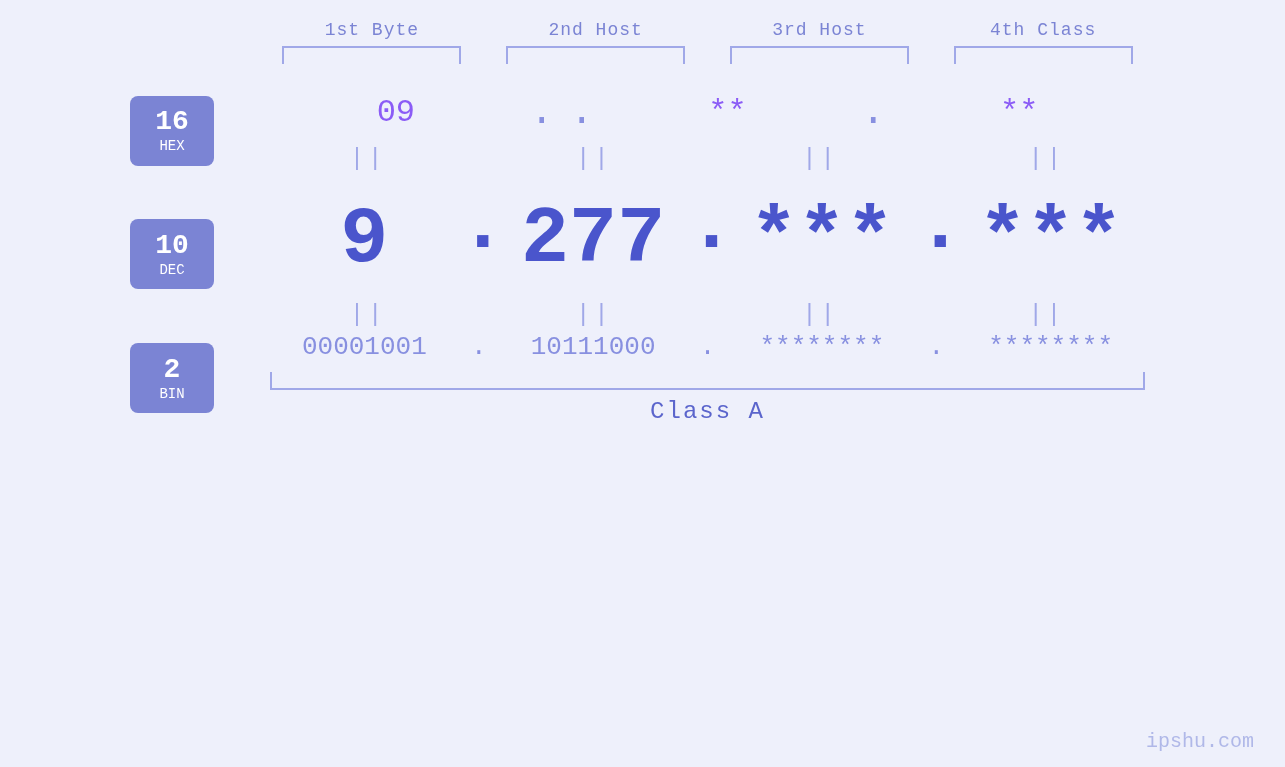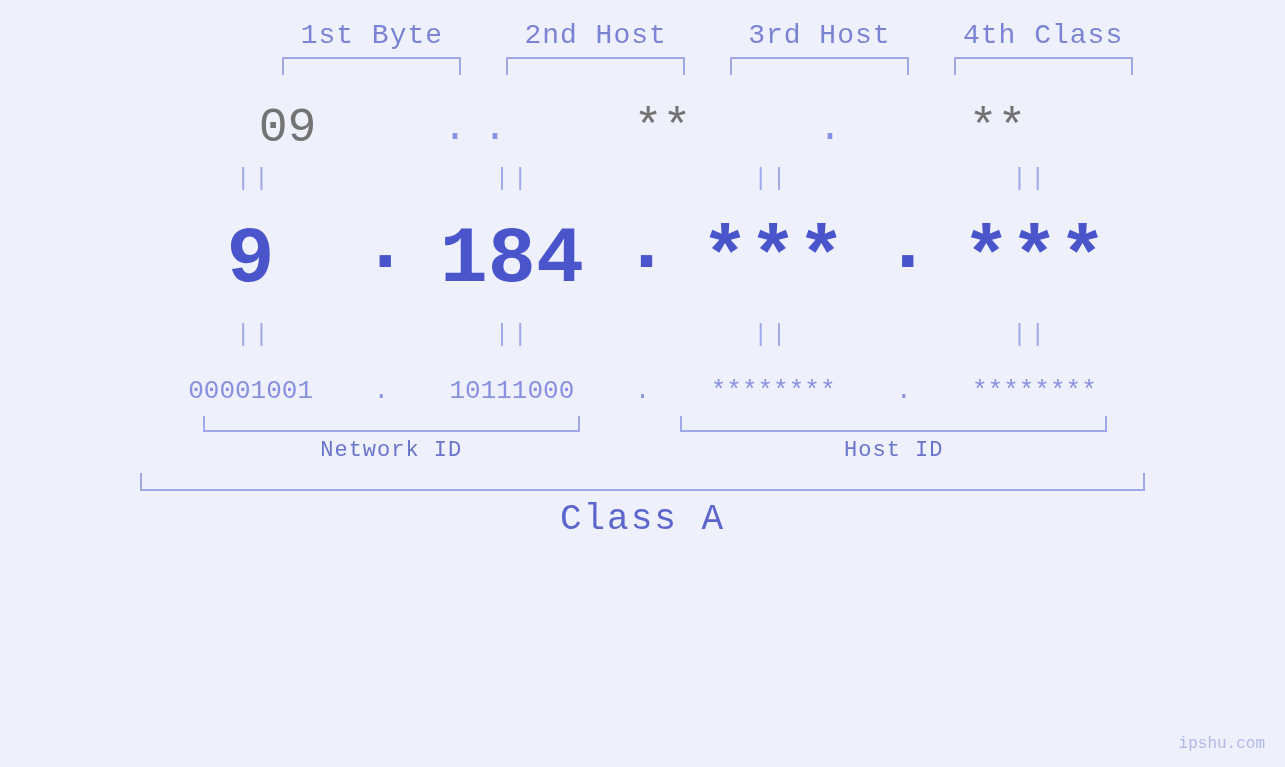--- a/index.html
+++ b/index.html
@@ -27,21 +27,21 @@
       display: flex;
       width: 100%;
       margin-top: 20px;
       padding-left: 130px;
     }
 
     .byte-header {
       flex: 1;
       text-align: center;
       color: #7b84d4;
-      font-size: 28px;
+      font-size: 18px;
       font-family: 'Courier New', Courier, monospace;
       letter-spacing: 1px;
     }
 
     
     .bracket-row {
       display: flex;
       width: 100%;
       padding-left: 130px;
       margin-top: 6px;
@@ -109,23 +109,23 @@
       flex-direction: column;
     }
 
     .byte-cell {
       flex: 1;
       text-align: center;
       color: #5b65cc;
     }
 
     .byte-cell.hex-val {
-      font-size: 48px;
+      font-size: 32px;
       font-weight: normal;
-      color: #737373;
+      color: #8b5cf6;
     }
 
     .byte-cell.dec-val {
       font-size: 80px;
       font-weight: bold;
       color: #4a55cc;
     }
 
     .byte-cell.bin-val {
       font-size: 26px;
@@ -155,33 +155,33 @@
       color: #6a74cc;
       font-size: 22px;
       margin-top: 6px;
       font-family: 'Courier New', Courier, monospace;
       letter-spacing: 1px;
     }
 
     .class-label {
       text-align: center;
       color: #5b65cc;
-      font-size: 36px;
+      font-size: 24px;
       margin-top: 8px;
       font-family: 'Courier New', Courier, monospace;
       letter-spacing: 2px;
       width: 100%;
     }
 
     .watermark {
       position: absolute;
       bottom: 14px;
-      right: 20px;
+      right: 31px;
       color: #b0b8e8;
-      font-size: 16px;
+      font-size: 20px;
       font-family: 'Courier New', Courier, monospace;
     }
 
     
     .inline-row {
       display: flex;
       align-items: center;
       width: 100%;
       padding: 0 10px;
     }
@@ -218,20 +218,34 @@
     <div class="bracket">
       <div class="bracket-line"></div>
     </div>
     <div class="bracket">
       <div class="bracket-line"></div>
     </div>
   </div>
 
   <div class="content-area">
 
+    <div class="base-labels">
+      <div class="base-badge">
+        <span class="base-number">16</span>
+        <span class="base-label">HEX</span>
+      </div>
+      <div class="base-badge">
+        <span class="base-number">10</span>
+        <span class="base-label">DEC</span>
+      </div>
+      <div class="base-badge">
+        <span class="base-number">2</span>
+        <span class="base-label">BIN</span>
+      </div>
+    </div>
 
     <div class="ip-grid">
 
       <div class="inline-row" style="margin-top:16px;">
         <div class="inline-cell byte-cell hex-val">09</div>
         <div class="inline-sep" style="color:#8890e0; font-size:40px;">.</div>
         <div class="inline-sep" style="color:#8890e0; font-size:40px;">.</div>
         <div class="inline-cell byte-cell hex-val">**</div>
         <div class="inline-sep" style="color:#8890e0; font-size:40px;">.</div>
         <div class="inline-cell byte-cell hex-val">**</div>
@@ -243,59 +257,47 @@
         <div class="dbl-bar">||</div>
         <div class="dbl-bar-sep"></div>
         <div class="dbl-bar">||</div>
         <div class="dbl-bar-sep"></div>
         <div class="dbl-bar">||</div>
       </div>
 
       <div class="inline-row" style="margin-top:4px; align-items:flex-end; padding-bottom: 8px;">
         <div class="inline-cell byte-cell dec-val">9</div>
         <div class="inline-sep" style="color:#4a55cc; font-size:80px; font-weight:bold; padding-bottom:14px;">.</div>
-        <div class="inline-cell byte-cell dec-val">184</div>
+        <div class="inline-cell byte-cell dec-val">277</div>
         <div class="inline-sep" style="color:#4a55cc; font-size:80px; font-weight:bold; padding-bottom:14px;">.</div>
         <div class="inline-cell byte-cell dec-val">***</div>
         <div class="inline-sep" style="color:#4a55cc; font-size:80px; font-weight:bold; padding-bottom:14px;">.</div>
         <div class="inline-cell byte-cell dec-val">***</div>
       </div>
 
       <div class="divider-row" style="margin-top:4px;">
         <div class="dbl-bar">||</div>
         <div class="dbl-bar-sep"></div>
         <div class="dbl-bar">||</div>
         <div class="dbl-bar-sep"></div>
         <div class="dbl-bar">||</div>
         <div class="dbl-bar-sep"></div>
         <div class="dbl-bar">||</div>
       </div>
 
-      <div class="inline-row" style="margin-top:24px;">
+      <div class="inline-row" style="margin-top:0;">
         <div class="inline-cell byte-cell bin-val">00001001</div>
         <div class="inline-sep" style="color:#8890e0; font-size:26px;">.</div>
         <div class="inline-cell byte-cell bin-val">10111000</div>
         <div class="inline-sep" style="color:#8890e0; font-size:26px;">.</div>
         <div class="inline-cell byte-cell bin-val">********</div>
         <div class="inline-sep" style="color:#8890e0; font-size:26px;">.</div>
         <div class="inline-cell byte-cell bin-val">********</div>
       </div>
 
-      <div style="display:flex; width:100%; margin-top:10px; padding: 0 10px;">
-
-        <div style="flex: 1; display:flex; flex-direction:column; align-items:center;">
-          <div style="width:75%; height:16px; border-bottom:2px solid #a0a8e8; border-left:2px solid #a0a8e8; border-right:2px solid #a0a8e8;"></div>
-          <span class="bracket-label">Network ID</span>
-        </div>
-
-        <div style="flex: 1; display:flex; flex-direction:column; align-items:center;">
-          <div style="width:85%; height:16px; border-bottom:2px solid #a0a8e8; border-left:2px solid #a0a8e8; border-right:2px solid #a0a8e8;"></div>
-          <span class="bracket-label">Host ID</span>
-        </div>
-      </div>
 
       <div style="width:calc(100% - 20px); margin: 10px 10px 0 10px; height:18px; border-bottom:2px solid #a0a8e8; border-left:2px solid #a0a8e8; border-right:2px solid #a0a8e8;"></div>
 
       <div class="class-label">Class A</div>
 
     </div>
   </div>
 
 </div>
 

